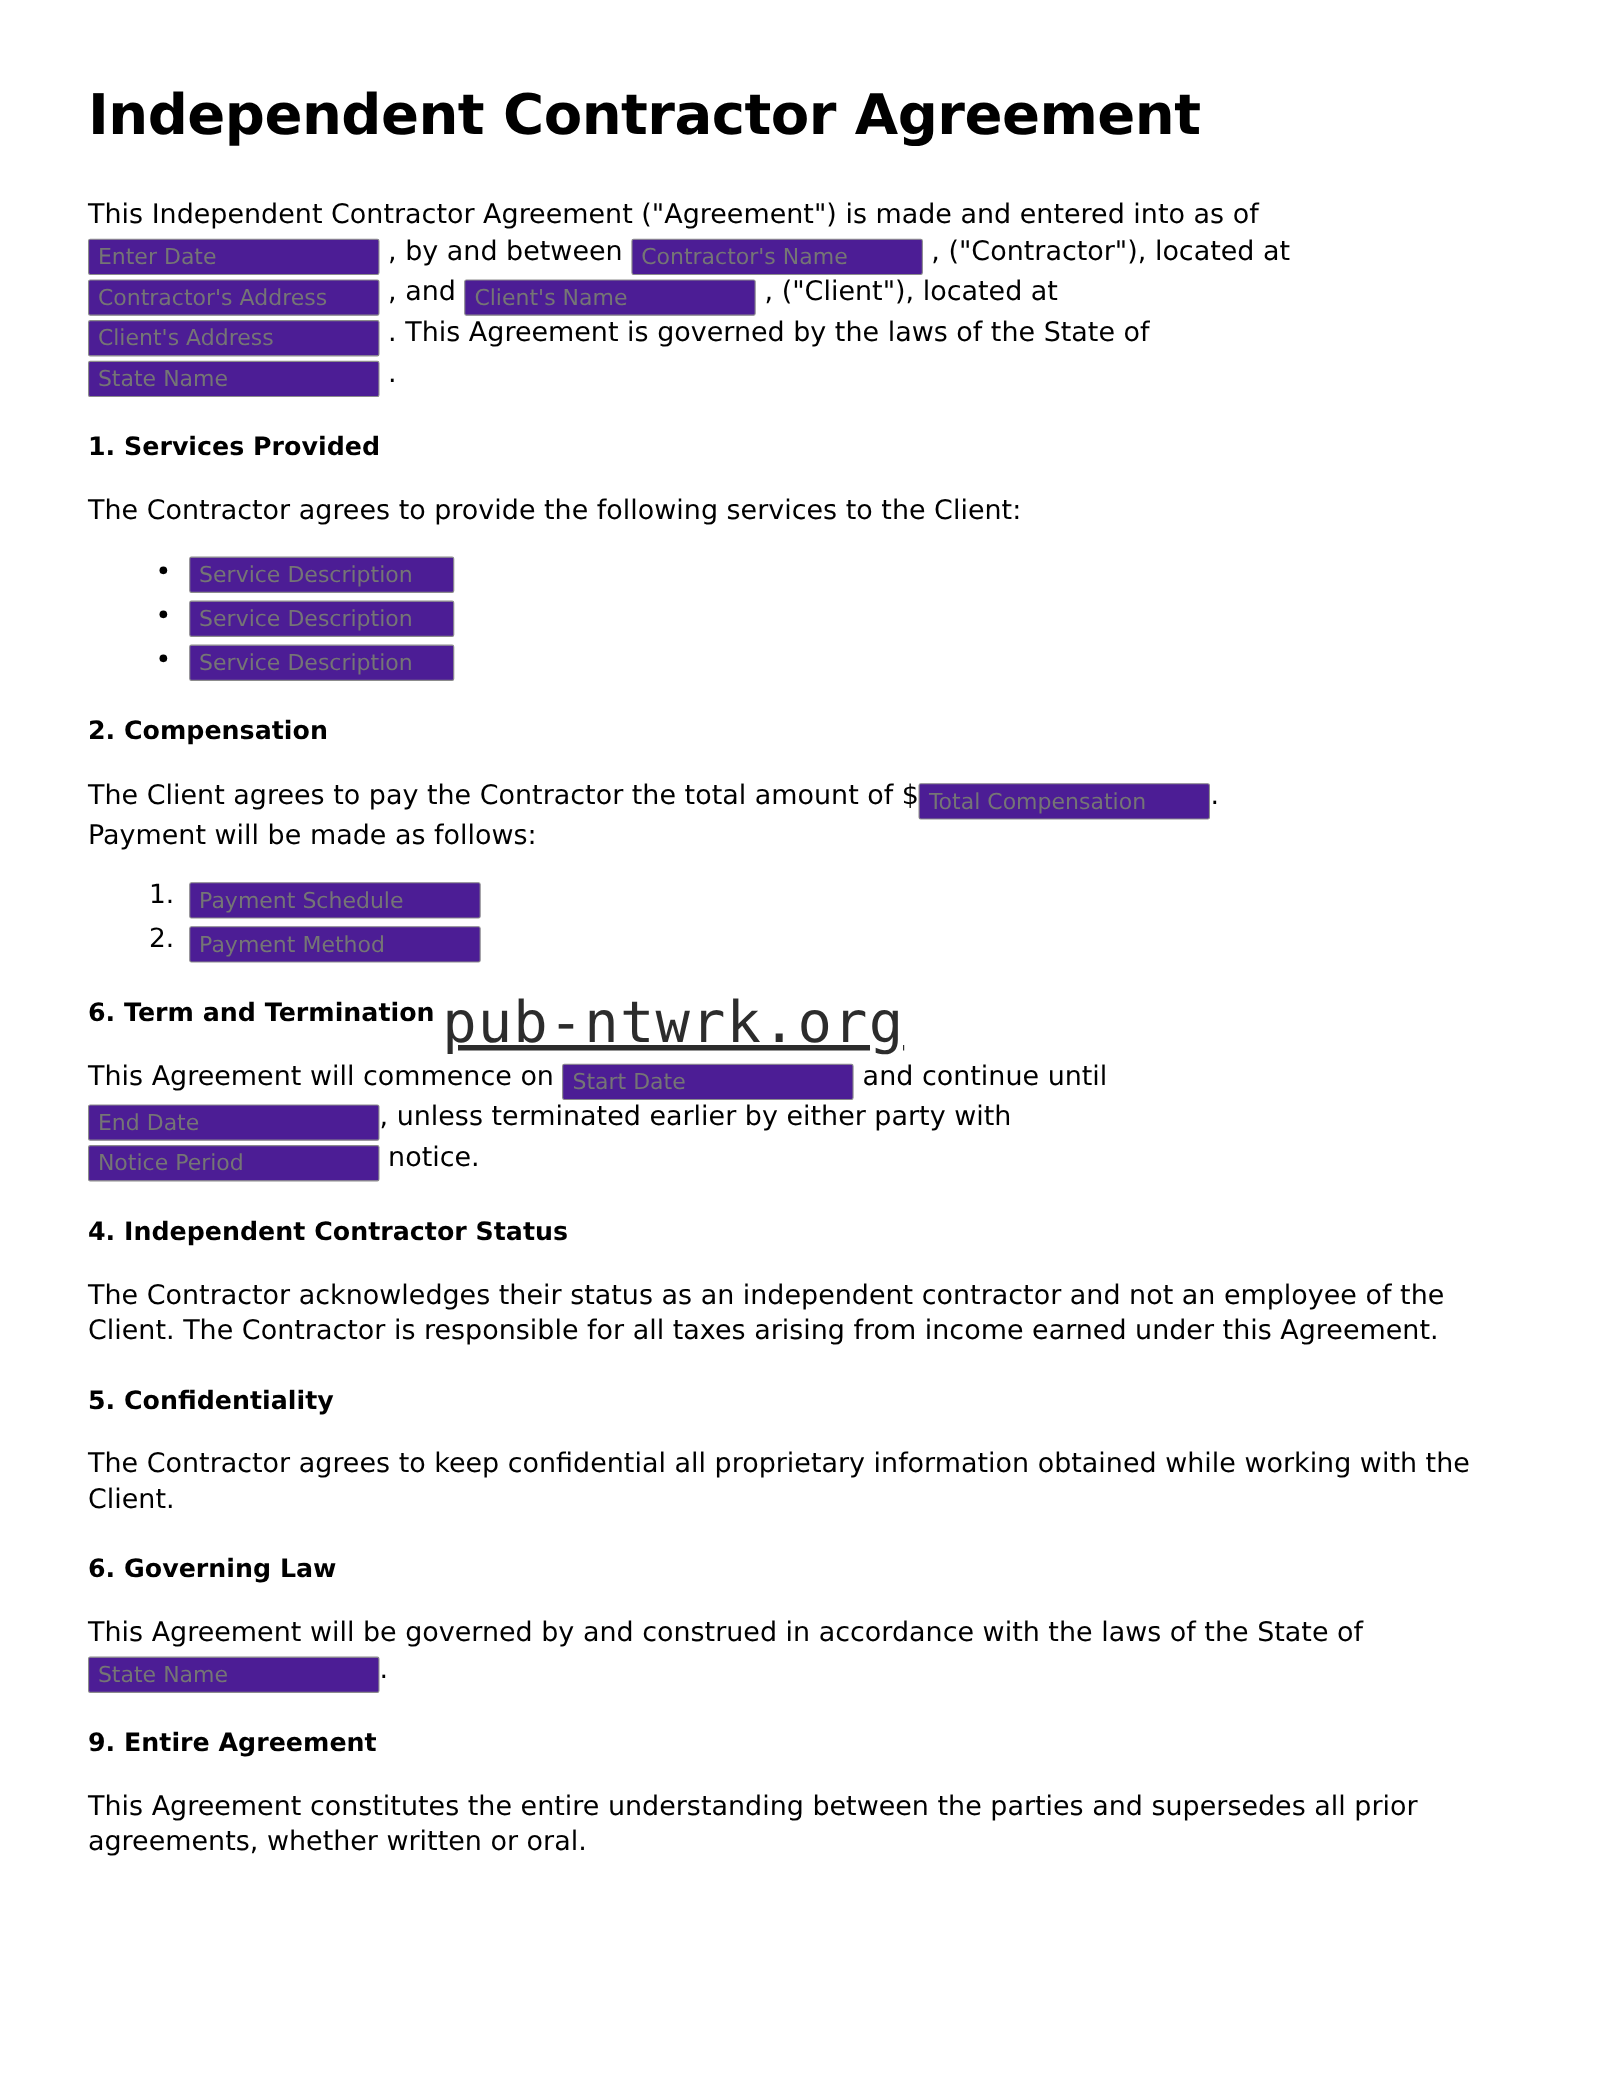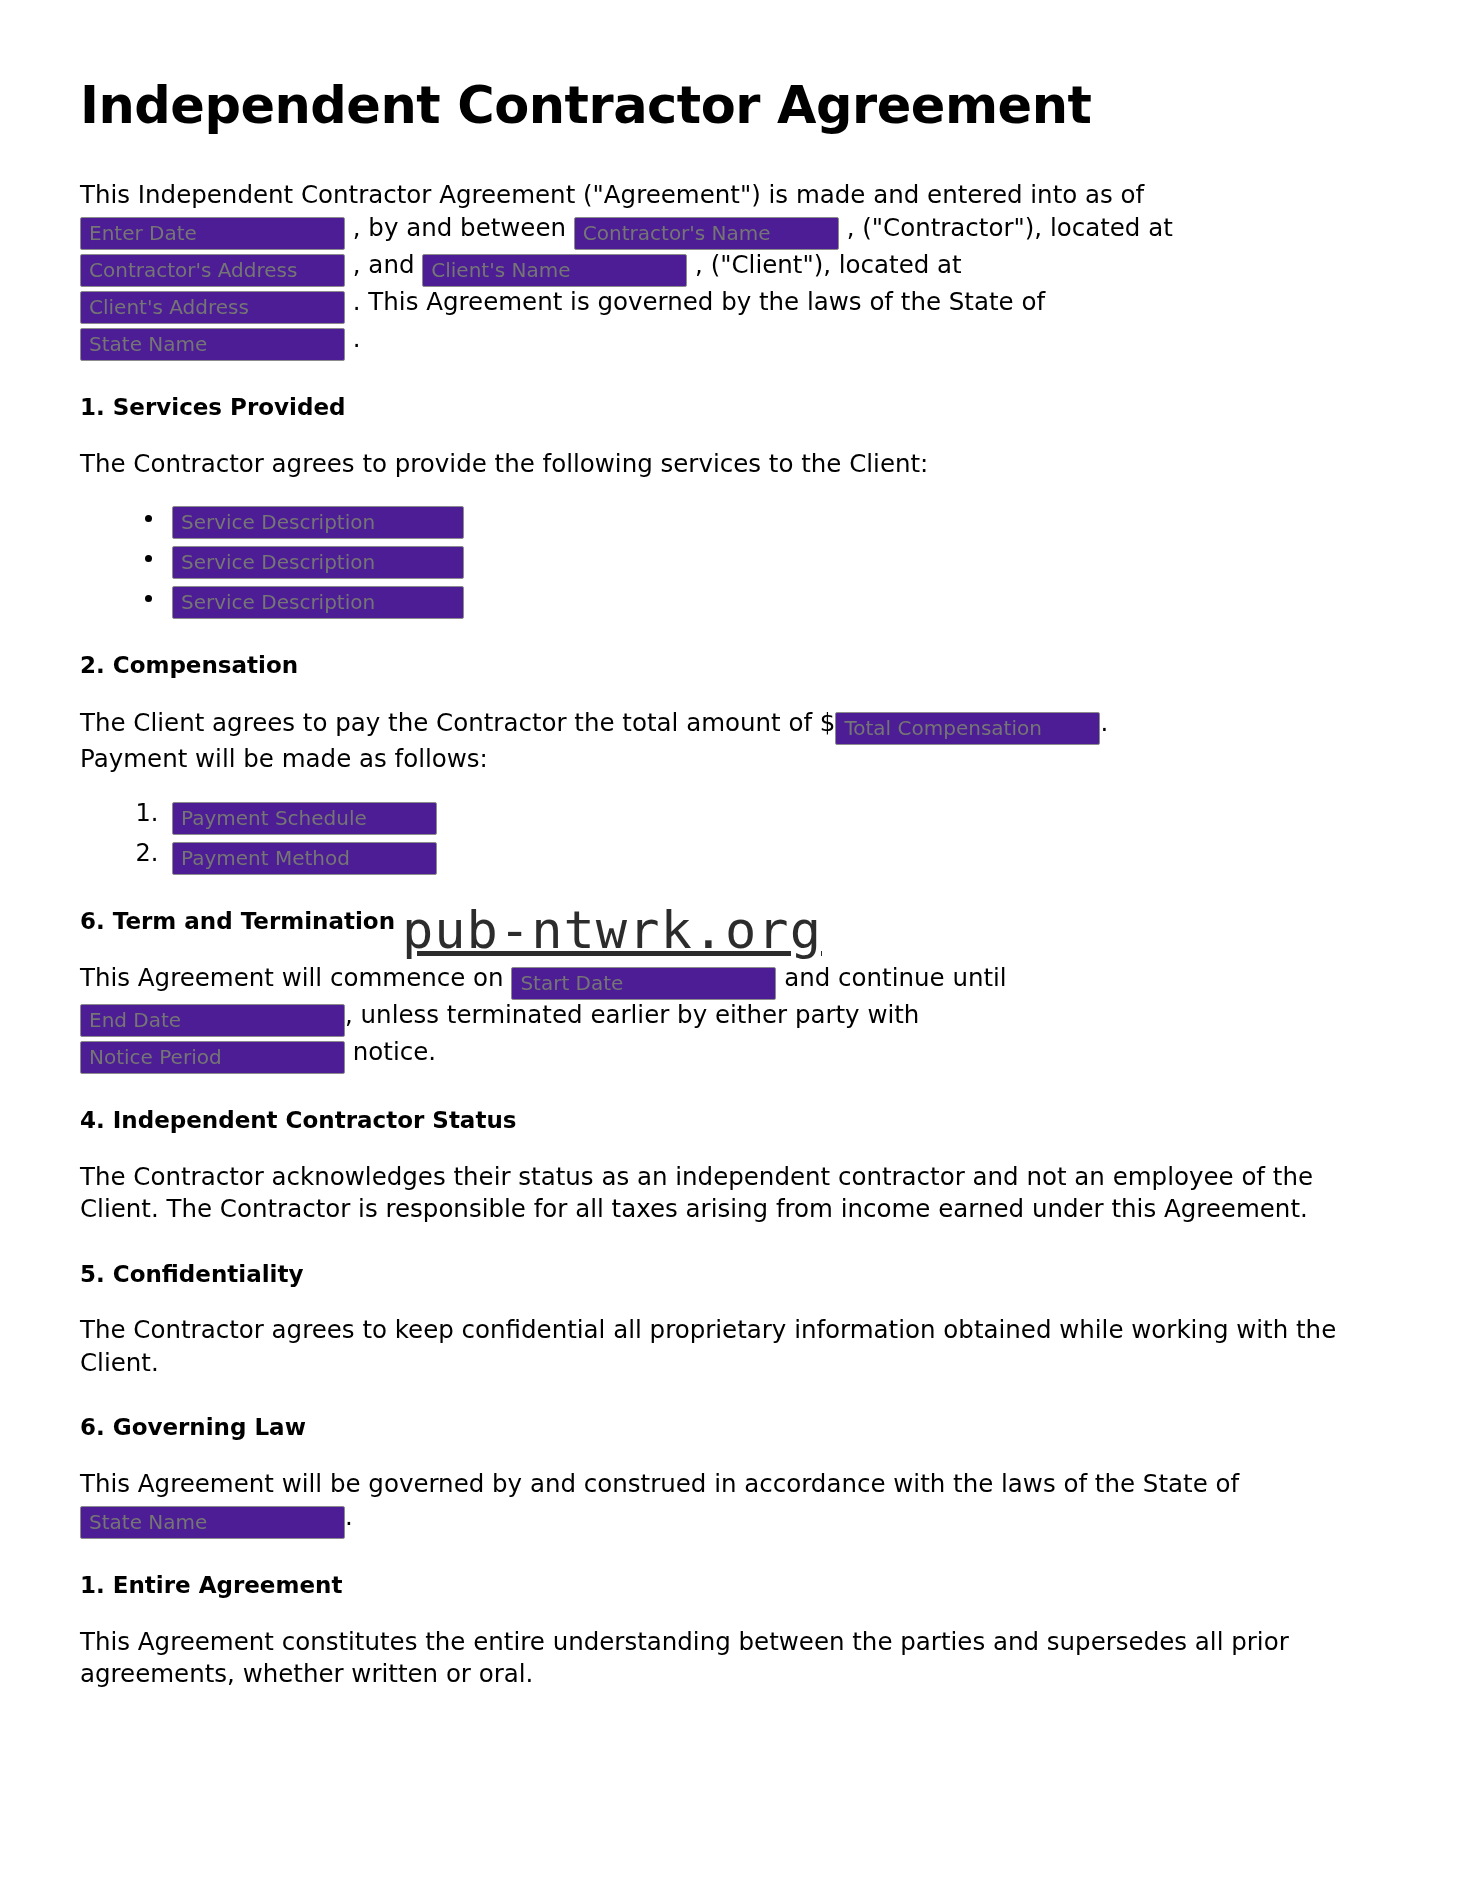--- a/index.html
+++ b/index.html
@@ -70,21 +70,21 @@
     overflow: hidden;
     position: relative;
     top: 4px;
   }
 
   .w-date      { width: 265px; }
   .w-name      { width: 265px; }
   .w-address   { width: 265px; }
   .w-client    { width: 265px; }
   .w-state     { width: 265px; }
-  .w-service   { width: 292px; }
+  .w-service   { width: 241px; }
   .w-comp      { width: 265px; }
   .w-pay       { width: 265px; }
   .w-startdate { width: 265px; }
   .w-enddate   { width: 265px; }
   .w-notice    { width: 265px; }
   .w-state2    { width: 265px; }
 
   ul.bullet-list {
     list-style-type: disc;
     margin: 20px 0 20px 0;
@@ -197,18 +197,18 @@
 
   <h2 class="section-heading">5. Confidentiality</h2>
   <p class="body-text">The Contractor agrees to keep confidential all proprietary information obtained while working with the Client.</p>
 
   <h2 class="section-heading">6. Governing Law</h2>
   <p class="body-text">
     <span>This Agreement will be governed by and construed in accordance with the laws of the State of</span>
     <input class="field w-state2" type="text" placeholder="State Name" style=""><span>.</span>
   </p>
 
-  <h2 class="section-heading">1. Entire Agreement</h2>
+  <h2 class="section-heading">9. Entire Agreement</h2>
   <p class="body-text">This Agreement constitutes the entire understanding between the parties and supersedes all prior agreements, whether written or oral.</p>
 
   <div class="watermark">pub-ntwrk.org</div>
 
 </div>
 
 </body></html>

